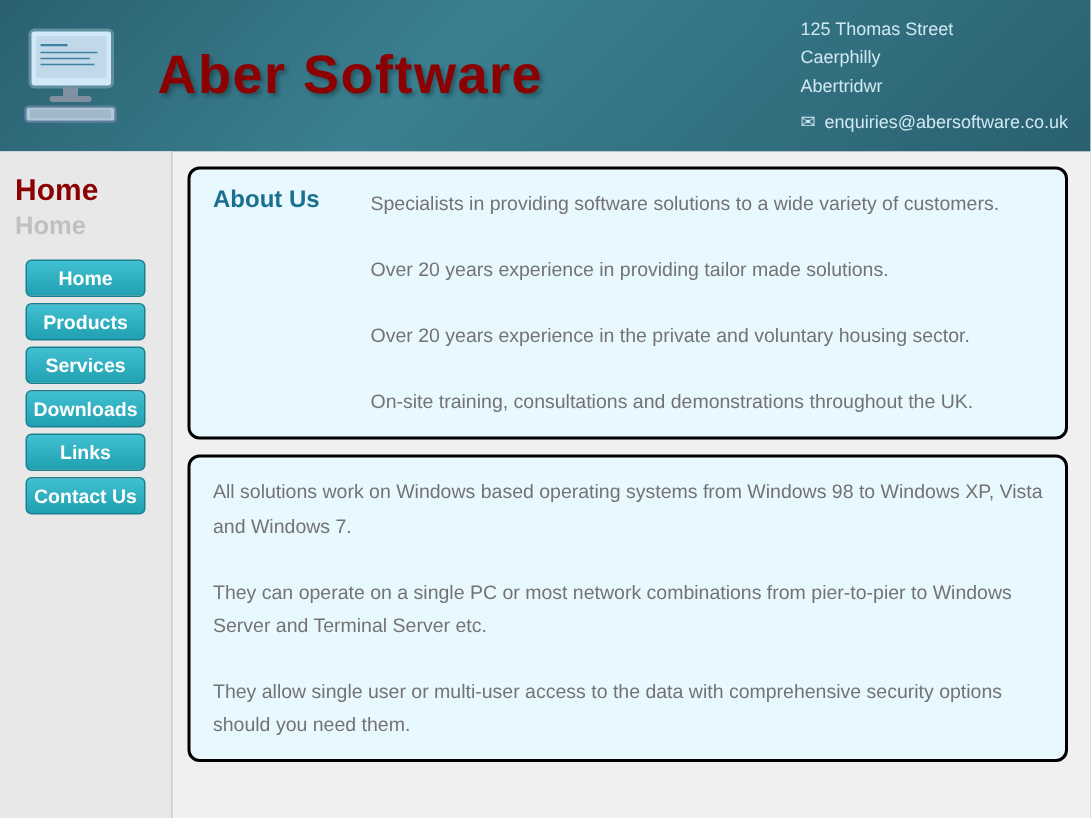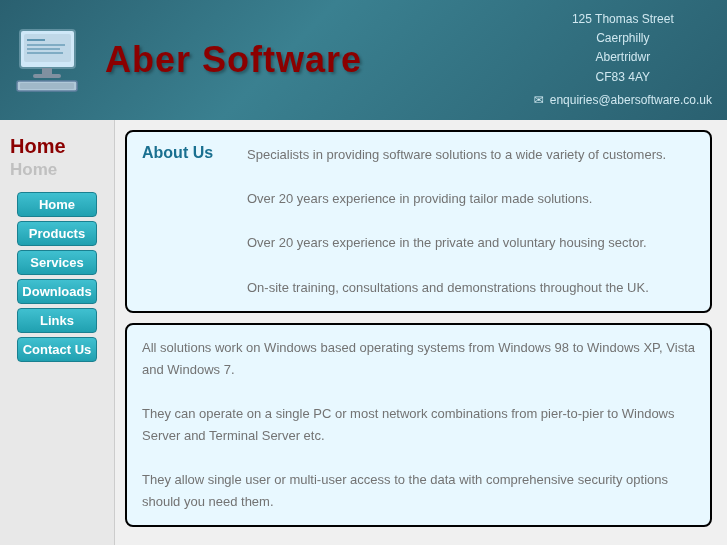--- a/index.html
+++ b/index.html
@@ -44,21 +44,21 @@
     .site-title span {
       color: #8b0000;
     }
     .phone-number {
       font-size: 18px;
       color: #cce8ff;
       margin-top: 4px;
       letter-spacing: 2px;
     }
     .header-right {
-      text-align: center;
+      text-align: left;
       color: #d0e8f0;
       font-size: 12px;
       line-height: 1.6;
     }
     .header-email-row {
       display: flex;
       align-items: center;
       gap: 6px;
       margin-top: 4px;
     }
@@ -185,21 +185,20 @@
       <div class="site-title">
         <span>Aber </span><span>Software</span>
       </div>
     </div>
   </div>
 
   <div class="header-right">
     <div>125 Thomas Street</div>
     <div>Caerphilly</div>
     <div>Abertridwr</div>
-    <div>CF83 4AY</div>
     <div class="header-email-row">
       <span class="email-icon">✉</span>
       <a class="email-link" href="mailto:enquiries@abersoftware.co.uk">enquiries@abersoftware.co.uk</a>
     </div>
   </div>
 </div>
 
 <div class="main-wrapper">
 
   <div class="sidebar">

